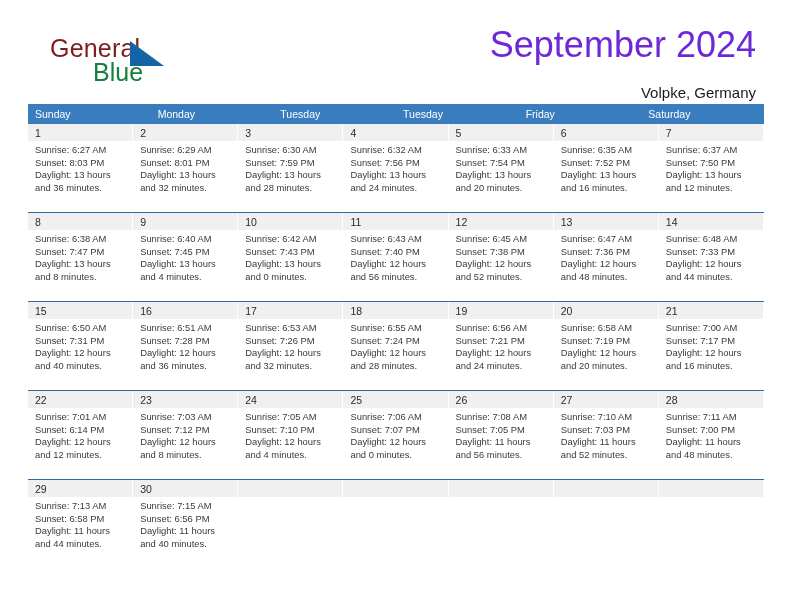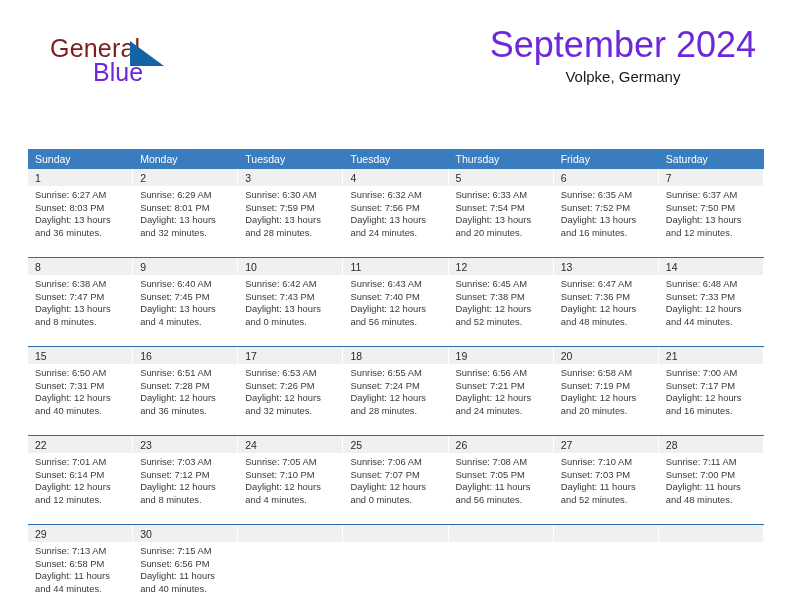--- a/index.html
+++ b/index.html
@@ -43,21 +43,21 @@
     font-size: 25px;
     letter-spacing: 0.2px;
     color: #7f1d1d;
     font-family: "Liberation Sans", "DejaVu Sans", sans-serif;
   }
   .brand-blue {
     position: absolute;
     left: 59px;
     top: 24px;
     font-size: 25px;
-    color: #6d28d9;
+    color: #15803d;
     font-family: "Liberation Sans", "DejaVu Sans", sans-serif;
     text-align: right;
   }
   .brand-mark {
     position: absolute;
     left: 96px;
     top: 7px;
     width: 34px;
     height: 25px;
   }
@@ -71,32 +71,30 @@
   .cal-title {
     font-size: 36px;
     color: #6d28d9;
     line-height: 34px;
     white-space: nowrap;
   }
   .cal-subtitle {
     font-size: 15px;
     color: #1b1b1b;
     line-height: 22px;
-    margin-top: 4px;
+    margin-top: 20px;
     white-space: nowrap;
-    text-align: center;
   }
 
   
   .calendar {
     position: absolute;
     left: 28px;
     top: 104px;
     width: 736px;
-    margin-top: 45px;
   }
   .dow-row {
     display: flex;
     width: 736px;
     height: 20px;
     background: #3a7dbe;
   }
   .dow {
     flex: 1 1 0;
     box-sizing: border-box;
@@ -182,21 +180,20 @@
     </div>
 
   </div>
 
   <div class="calendar">
     <div class="dow-row" id="dow-row">
         <div class="dow">Sunday</div>
         <div class="dow">Monday</div>
         <div class="dow">Tuesday</div>
         <div class="dow">Tuesday</div>
-        <div class="dow">Thursday</div>
         <div class="dow">Friday</div>
         <div class="dow">Saturday</div>
       </div>
     <div id="weeks-container">
         <div class="week">
           <div class="cell">
             <span class="daynum">1</span>
             <div class="details">
               <div>Sunrise: 6:27 AM</div>
               <div>Sunset: 8:03 PM</div>

